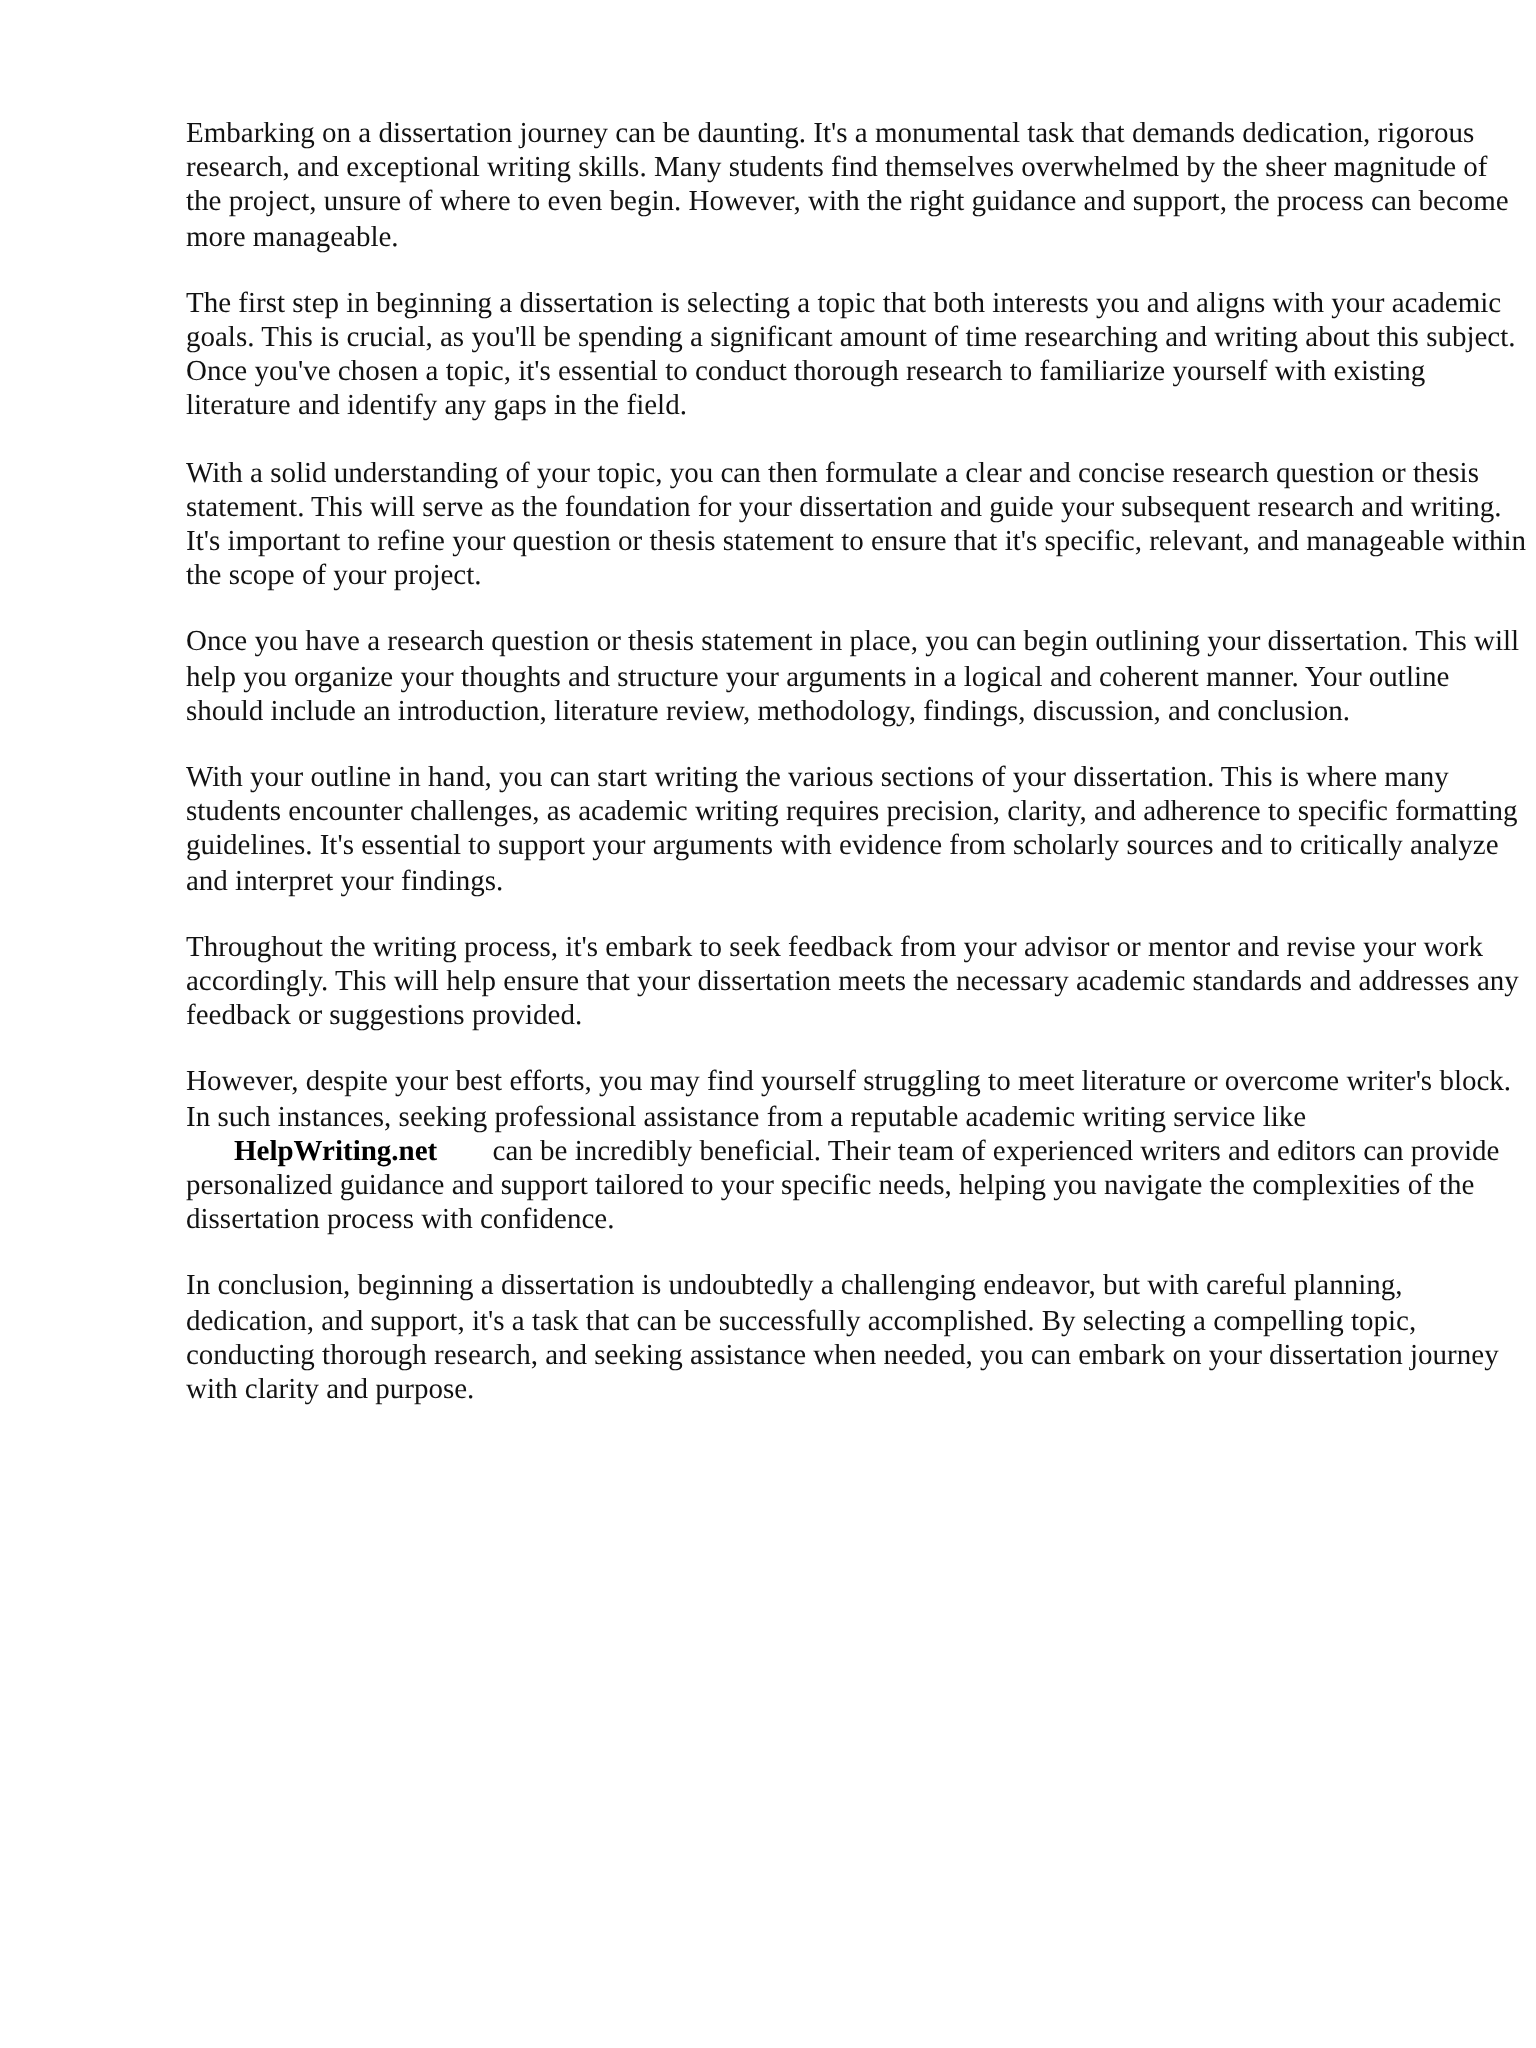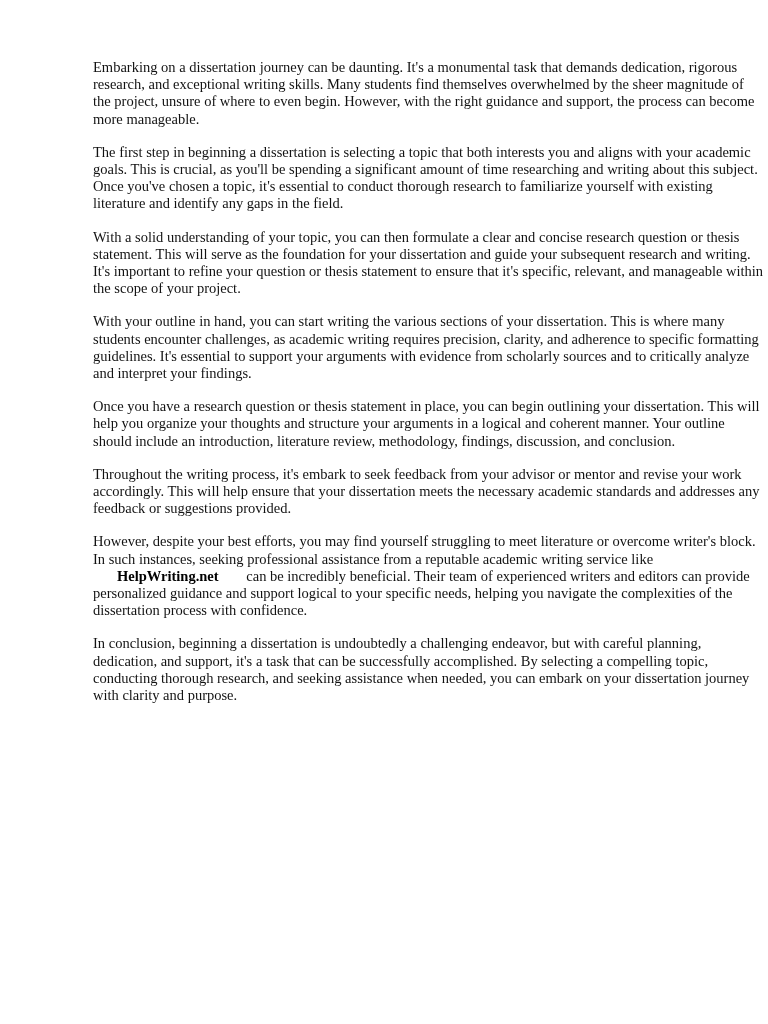--- a/index.html
+++ b/index.html
@@ -44,28 +44,28 @@
 
 <div class="page">
   <div class="content">
 
     <p>Embarking on a dissertation journey can be daunting. It's a monumental task that demands dedication, rigorous research, and exceptional writing skills. Many students find themselves overwhelmed by the sheer magnitude of the project, unsure of where to even begin. However, with the right guidance and support, the process can become more manageable.</p>
 
     <p>The first step in beginning a dissertation is selecting a topic that both interests you and aligns with your academic goals. This is crucial, as you'll be spending a significant amount of time researching and writing about this subject. Once you've chosen a topic, it's essential to conduct thorough research to familiarize yourself with existing literature and identify any gaps in the field.</p>
 
     <p>With a solid understanding of your topic, you can then formulate a clear and concise research question or thesis statement. This will serve as the foundation for your dissertation and guide your subsequent research and writing. It's important to refine your question or thesis statement to ensure that it's specific, relevant, and manageable within the scope of your project.</p>
 
+    <p>Once you have a research question or thesis statement in place, you can begin outlining your dissertation. This will help you organize your thoughts and structure your arguments in a logical and coherent manner. Your outline should include an introduction, literature review, methodology, findings, discussion, and conclusion.</p>
+
     <p>With your outline in hand, you can start writing the various sections of your dissertation. This is where many students encounter challenges, as academic writing requires precision, clarity, and adherence to specific formatting guidelines. It's essential to support your arguments with evidence from scholarly sources and to critically analyze and interpret your findings.</p>
-
-    <p>Once you have a research question or thesis statement in place, you can begin outlining your dissertation. This will help you organize your thoughts and structure your arguments in a logical and coherent manner. Your outline should include an introduction, literature review, methodology, findings, discussion, and conclusion.</p>
 
     <p>Throughout the writing process, it's embark to seek feedback from your advisor or mentor and revise your work accordingly. This will help ensure that your dissertation meets the necessary academic standards and addresses any feedback or suggestions provided.</p>
 
     <p>
       <span>However, despite your best efforts, you may find yourself struggling to meet literature or overcome writer's block. In such instances, seeking professional assistance from a reputable academic writing service like</span>
       <a class="inline-link">HelpWriting.net</a>
-      <span>can be incredibly beneficial. Their team of experienced writers and editors can provide personalized guidance and support logical to your specific needs, helping you navigate the complexities of the dissertation process with confidence.</span>
+      <span>can be incredibly beneficial. Their team of experienced writers and editors can provide personalized guidance and support tailored to your specific needs, helping you navigate the complexities of the dissertation process with confidence.</span>
     </p>
 
     <p>In conclusion, beginning a dissertation is undoubtedly a challenging endeavor, but with careful planning, dedication, and support, it's a task that can be successfully accomplished. By selecting a compelling topic, conducting thorough research, and seeking assistance when needed, you can embark on your dissertation journey with clarity and purpose.</p>
 
   </div>
 </div>
 
 </body></html>

